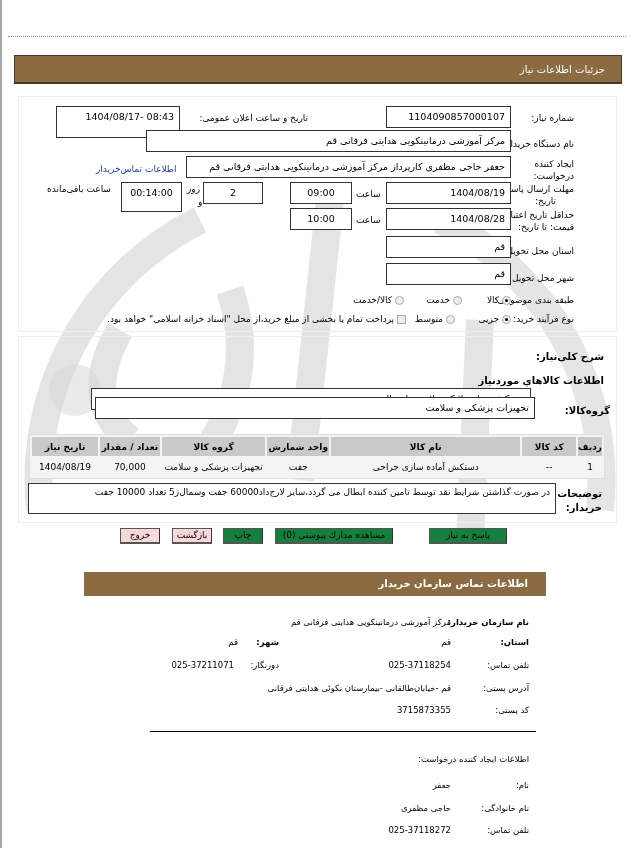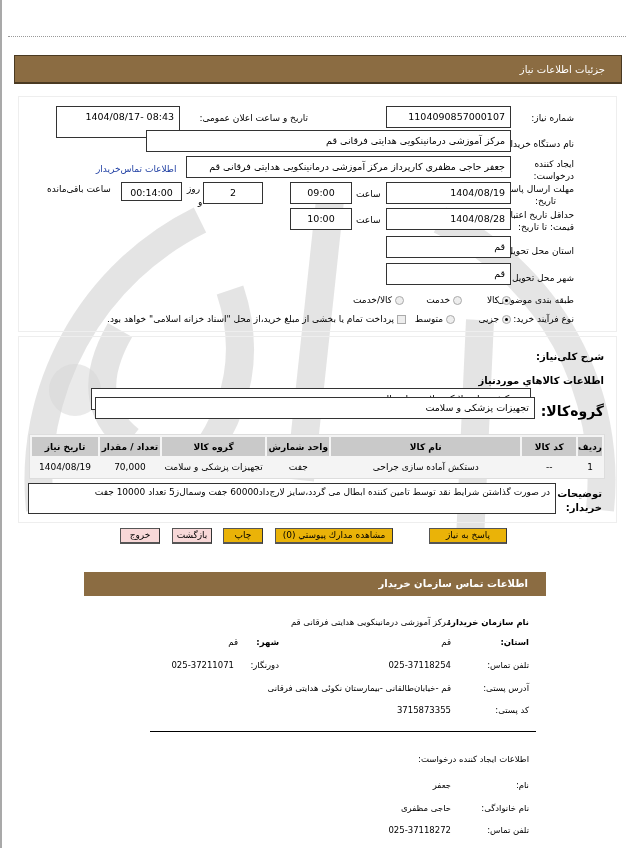--- a/index.html
+++ b/index.html
@@ -52,21 +52,21 @@
       border-collapse: separate; border-spacing: 2px; background: #f4f4f4; border: 1px solid #ddd;
       font-size: 9px;
     }
     table.items th { background: #c9c9c9; font-weight: bold; height: 19px; text-align: center; }
     table.items td { text-align: center; height: 18px; }
 
     .btn {
       position: absolute; z-index: 2; height: 16px; border: 1px solid #555;
       font-size: 9px; text-align: center; line-height: 13px; border-right-color: #333; border-bottom-width: 2px;
     }
-    .btn.green { background: #eab308; }
+    .btn.green { background: #15803d; }
     .btn.red { background: #f8d8d8; }
 
     .header-bar2 {
       position: absolute; left: 84px; top: 572px; width: 462px; height: 24px;
       background: #8b6c42; color: #fff; font-size: 10px; font-weight: bold;
       padding-right: 18px; line-height: 24px; z-index: 1;
     }
     .hr { position: absolute; left: 150px; width: 386px; top: 731px; border-top: 1px solid #000; }
     .c { font-size: 8.5px; white-space: nowrap; }
   </style>
@@ -109,21 +109,21 @@
 <a class="abs lbl link" style="left:96px; top:163px;">اطلاعات تماس‌خریدار</a>
 
 <span class="abs lbl" style="right:60px; top:183px;">مهلت ارسال پاسخ: تا</span>
 <span class="abs lbl" style="right:78px; top:195px;">تاریخ:</span>
 <div class="box ltr" style="left:386px; top:182px; width:125px; height:22px;">1404/08/19</div>
 <span class="abs lbl" style="left:356px; top:188px;">ساعت</span>
 <div class="box ltr" style="left:290px; top:182px; width:62px; height:22px; text-align:center;">09:00</div>
 <div class="box ltr" style="left:203px; top:182px; width:60px; height:22px; text-align:center;">2</div>
 <span class="abs lbl" style="left:187px; top:183px;">روز</span>
 <span class="abs lbl" style="left:198px; top:196px;">و</span>
-<div class="box ltr" style="left:121px; top:182px; width:61px; height:19px; text-align:center;">00:14:00</div>
+<div class="box ltr" style="left:121px; top:182px; width:61px; height:30px; text-align:center;">00:14:00</div>
 <span class="abs lbl" style="left:47px; top:183px;">ساعت باقی‌مانده</span>
 
 <span class="abs lbl" style="right:60px; top:209px;">حداقل تاریخ اعتبار</span>
 <span class="abs lbl" style="right:60px; top:221px;">قیمت: تا تاریخ:</span>
 <div class="box ltr" style="left:386px; top:208px; width:125px; height:22px;">1404/08/28</div>
 <span class="abs lbl" style="left:356px; top:214px;">ساعت</span>
 <div class="box ltr" style="left:290px; top:208px; width:62px; height:22px; text-align:center;">10:00</div>
 
 <span class="abs lbl" style="right:60px; top:245px;">استان محل تحویل:</span>
 <div class="box" style="left:386px; top:236px; width:125px; height:22px;">قم</div>
@@ -155,21 +155,21 @@
 </div>
 <div class="abs lbl" style="right:228px; top:313px;">
   <span class="chk"></span>
   <span>پرداخت تمام یا بخشی از مبلغ خرید،از محل "اسناد خزانه اسلامی" خواهد بود.</span>
 </div>
 
 <span class="abs lbl bold" style="right:30px; top:351px; font-size:10px;">شرح کلی‌نیاز:</span>
 <div class="box" style="left:91px; top:344px; width:440px; height:22px;margin-top:44px;">دستکش معاینه لاتکس لارج و اسمال</div>
 <span class="abs lbl bold" style="right:30px; top:375px; font-size:10px;">اطلاعات کالاهاي موردنیاز</span>
 
-<span class="abs lbl bold" style="right:30px; top:405px; font-size:14px;">گروه‌کالا:</span>
+<span class="abs lbl bold" style="right:24px; top:405px; font-size:10px;">گروه‌کالا:</span>
 <div class="box" style="left:95px; top:397px; width:440px; height:22px;">تجهیزات پزشکی و سلامت</div>
 
 <table class="items" dir="rtl">
   <thead>
     <tr>
       <th style="width:20px;">ردیف</th>
       <th style="width:54px;">کد کالا</th>
       <th style="width:190px;">نام کالا</th>
       <th style="width:62px;">واحد شمارش</th>
       <th style="width:104px;">گروه کالا</th>

